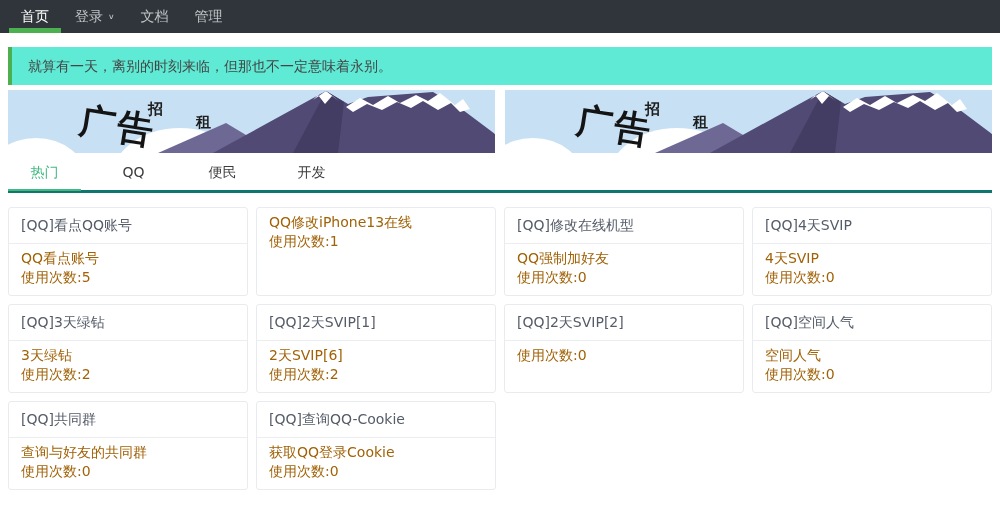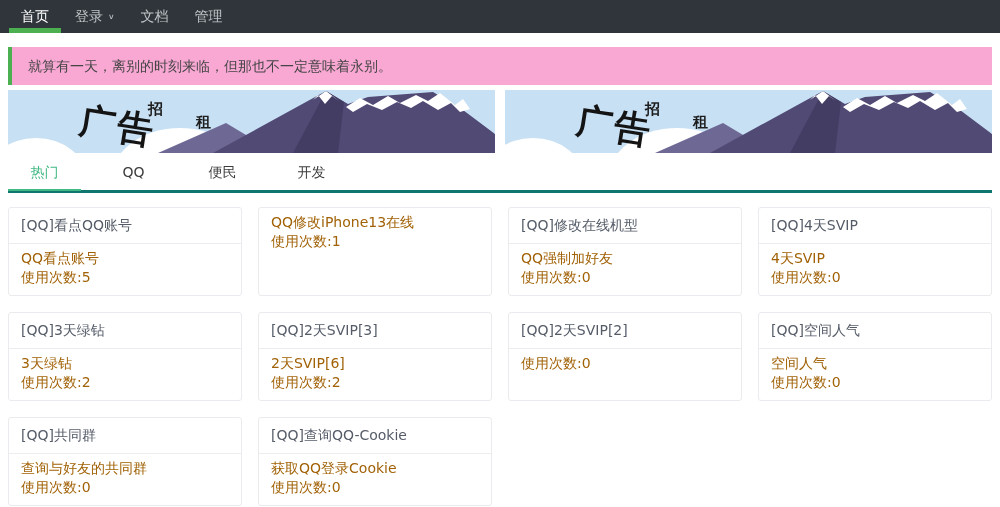--- a/index.html
+++ b/index.html
@@ -13,39 +13,39 @@
   .navbar { height:33px; background:#2f353a; display:flex; align-items:stretch; padding:0 8px; }
   .nav-item {
     position:relative; display:flex; align-items:center;
     padding:0 13px; font-size:14px; color:#c0c4c8; cursor:pointer; white-space:nowrap;
   }
   .nav-item.active { color:#ffffff; }
   .nav-underline { position:absolute; left:1px; right:1px; bottom:0; height:5px; background:#4caf50; }
   .chevron { font-size:9px; margin-left:5px; color:#c0c4c8; transform:scaleY(0.8); }
   
   .notice {
-    margin:14px 8px 5px; background:#f9a8d4; border-left:4px solid #4caf50;
+    margin:14px 8px 5px; background:#5eead4; border-left:4px solid #4caf50;
     padding:10px 16px; font-size:14px; color:#454545; line-height:18px;
   }
   
   .banners { display:flex; gap:10px; margin:0 8px; }
   .banner { flex:1; height:63px; cursor:pointer; overflow:hidden; }
   .banner svg { display:block; width:100%; height:100%; }
   
   .tabs { display:flex; margin:6px 8px 0; border-bottom:3px solid #0f766e;gap:16px; }
   .tab {
     position:relative; width:73px; text-align:center;
     padding:5px 0 8px; font-size:14px; color:#3c3c3c; cursor:pointer;
   }
   .tab.active { color:#42b983; }
   .tab-underline { position:absolute; left:0; right:0; bottom:-1px; height:2px; background:#42b983; }
   
   .grid {
     margin:14px 8px 0;
-    display:grid; grid-template-columns:repeat(4,1fr); gap:16px;
+    display:grid; grid-template-columns:repeat(4,1fr); gap:8px;
   }
   .card { background:#fff; border:1px solid #e9ebee; border-radius:3px; cursor:pointer; }
   .card-title {
     padding:9px 12px 8px; font-size:14px; color:#555c68;
     border-bottom:1px solid #ecedf0; white-space:nowrap; overflow:hidden;
   }
   .card-body { padding:5px 12px 8px; font-size:14px; color:#a16207; line-height:19px; }
   .card-body div { white-space:nowrap; overflow:hidden; }
 </style>
 </head>
@@ -152,21 +152,21 @@
     </div>
   </div>
     <div class="card">
     <div class="card-title">[QQ]3天绿钻</div>
     <div class="card-body">
       <div>3天绿钻</div>
       <div>使用次数:2</div>
     </div>
   </div>
     <div class="card">
-    <div class="card-title">[QQ]2天SVIP[3]</div>
+    <div class="card-title">[QQ]2天SVIP[1]</div>
     <div class="card-body">
       <div>2天SVIP[6]</div>
       <div>使用次数:2</div>
     </div>
   </div>
     <div class="card">
     <div class="card-title">[QQ]2天SVIP[2]</div>
     <div class="card-body">
       <div>使用次数:0</div>
     </div>

